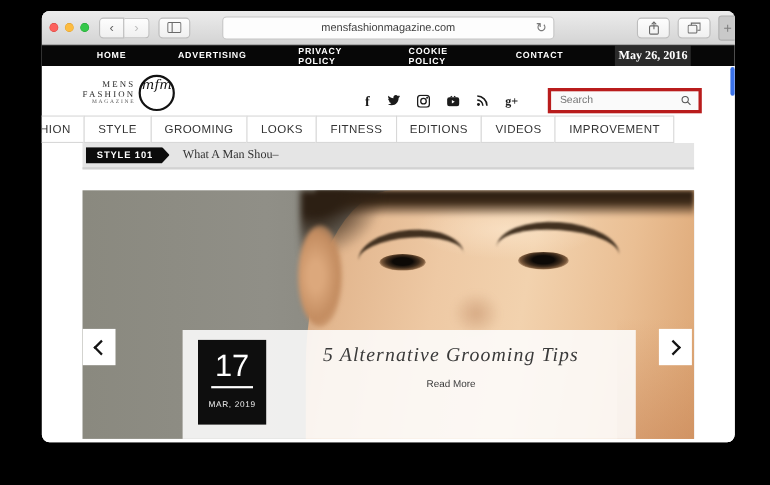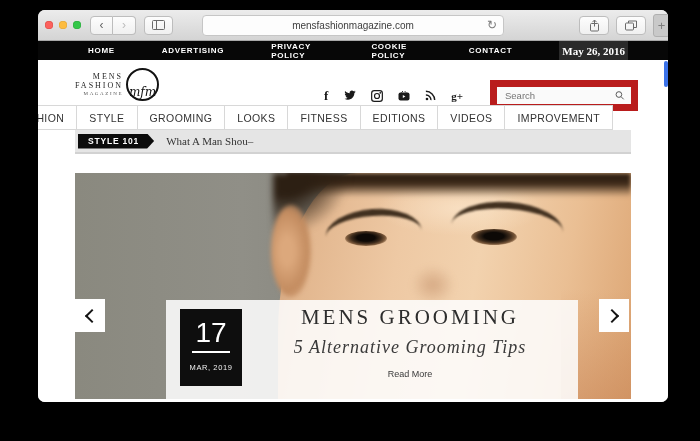--- a/index.html
+++ b/index.html
@@ -44,28 +44,28 @@
            font-family:"Liberation Serif",serif;font-weight:bold;font-size:11px;}
 
   
   .page{position:relative;height:343px;background:#fff;}
 
   .logo{position:absolute;left:37px;top:8px;display:flex;align-items:center;cursor:pointer;}
   .logo-text{text-align:right;font-family:"Liberation Serif",serif;color:#1f1f1f;}
   .logo-l1,.logo-l2{font-size:8px;letter-spacing:2px;line-height:9px;}
   .logo-l3{font-size:5px;letter-spacing:1.6px;color:#555;line-height:7px;}
   .logo-circle{width:29px;height:29px;border:2px solid #121212;border-radius:50%;background:#fff;
-               display:flex;align-items:flex-end;justify-content:center;margin-left:3px;}
+               display:flex;align-items:flex-start;justify-content:center;margin-left:3px;}
   .logo-mono{font-family:"DejaVu Serif",serif;font-style:italic;font-size:12px;color:#111;}
 
   .socialrow{position:absolute;top:20px;right:30px;display:flex;align-items:center;gap:15px;}
   .soc{color:#1b1b1b;display:flex;align-items:center;cursor:pointer;}
   .soc-f{font-family:"Liberation Serif",serif;font-weight:bold;font-size:13px;}
   .soc-g{font-family:"Liberation Serif",serif;font-weight:bold;font-size:11px;}
-  .searchbox{width:122px;height:17px;border:7px solid #b91c1c;background:#fafafa;
+  .searchbox{width:122px;height:17px;border:3px solid #b91c1c;background:#fafafa;
              display:flex;align-items:center;padding:0 6px;margin-left:12px;}
   .searchbox input{border:none;background:transparent;outline:none;width:100%;
                    font-size:9.5px;color:#333;font-family:"Liberation Sans",sans-serif;}
 
   .tabsrow{position:absolute;top:45px;right:55px;display:flex;}
   .tab{height:25px;box-sizing:border-box;border:1px solid #d8d8d8;background:#fff;
        display:flex;align-items:center;padding:0 12px;margin-left:-1px;
        font-size:10.5px;letter-spacing:.4px;color:#333;cursor:pointer;white-space:nowrap;}
 
   .ticker{position:absolute;top:70px;left:37px;right:37px;height:22px;background:#e5e5e5;
@@ -268,21 +268,20 @@
 
       <div class="overlay"></div>
 
       <div class="dateblock">
         <div class="day">17</div>
         <div class="day-rule"></div>
         <div class="monthyear">MAR, 2019</div>
       </div>
 
       <div class="hero-titles">
-        <div class="category">MENS GROOMING</div>
         <div class="headline">5 Alternative Grooming Tips</div>
         <div class="readmore">Read More</div>
       </div>
 
       <div class="arrowbox arrow-left">
         <span class="chev"></span>
       </div>
       <div class="arrowbox arrow-right">
         <span class="chev"></span>
       </div>

